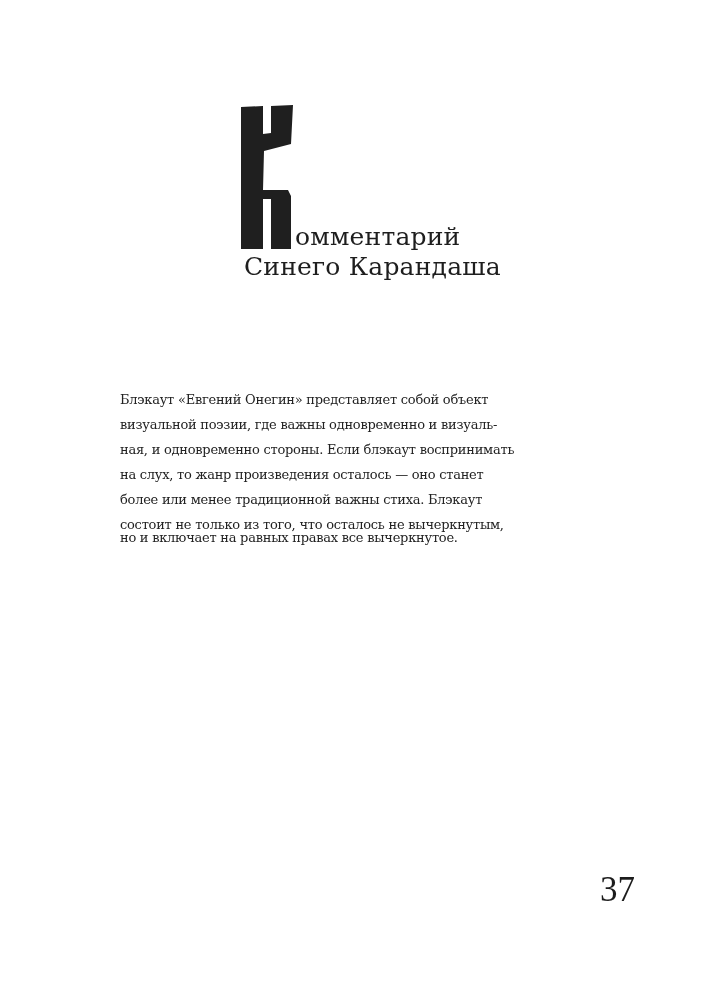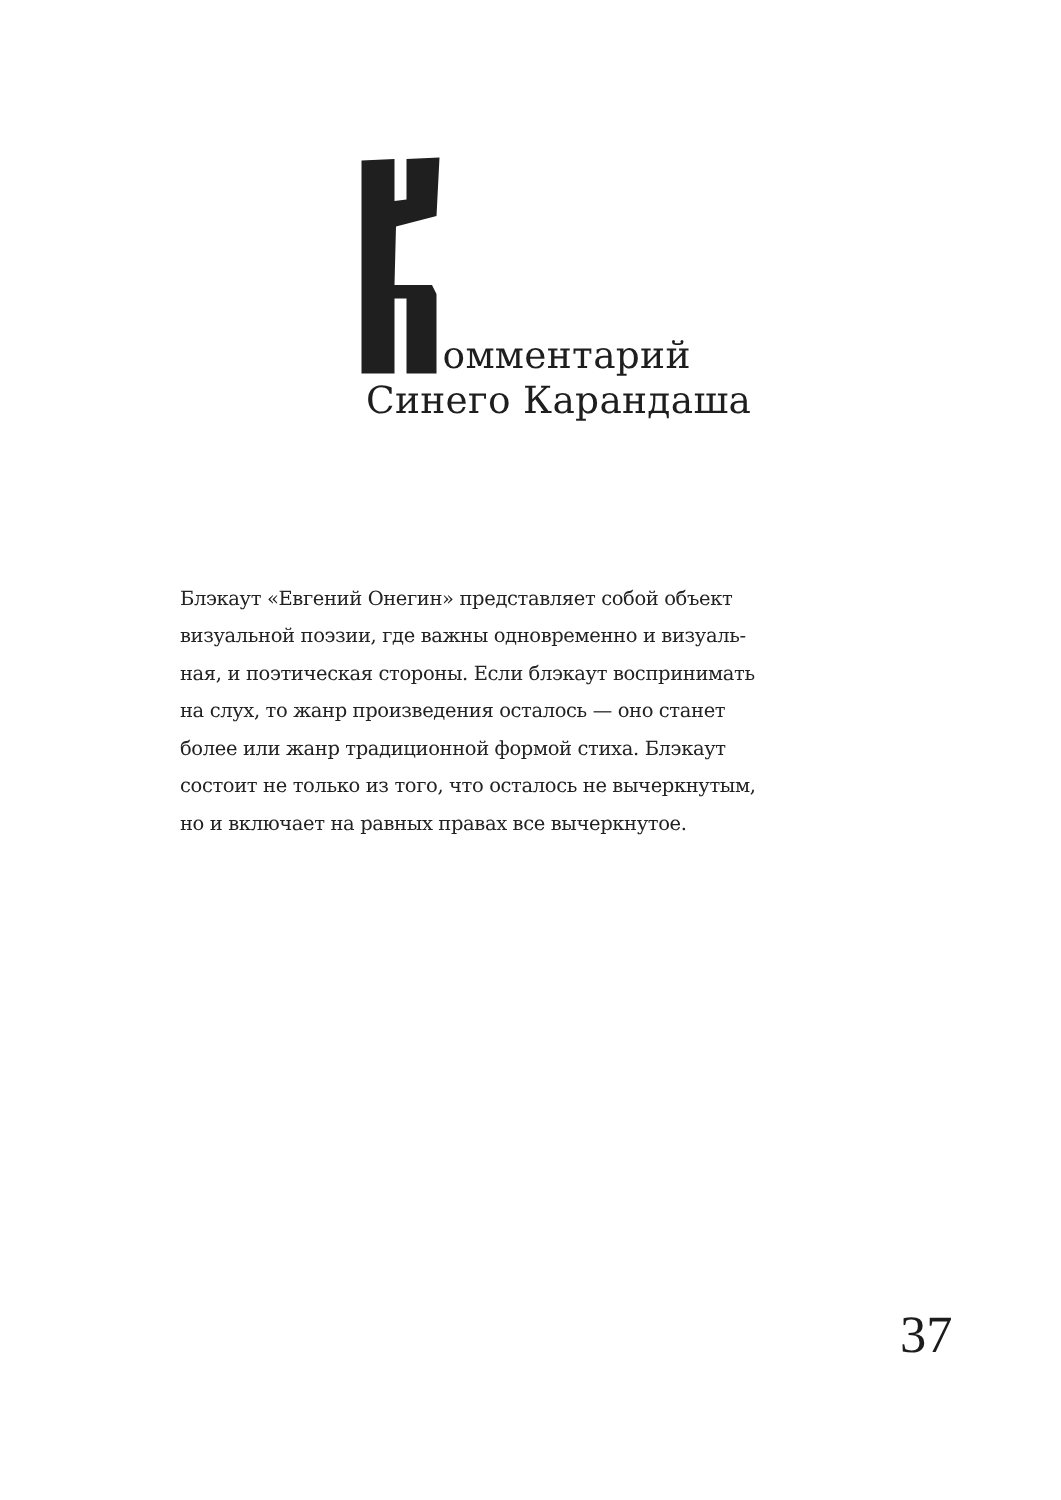--- a/index.html
+++ b/index.html
@@ -44,21 +44,21 @@
     <path fill="#1f1f1f" d="
       M3 3 L25 2 L25 30 L33 29 L33 2 L55 1 L53 40 L26 47 L25 86 L50 86 L53 92 L53 145 L33 145 L33 95 L25 95 L25 145 L3 145 Z"></path>
   </svg>
 
   <div class="heading-line h1">омментарий</div>
   <div class="heading-line h2">Синего Карандаша</div>
 
   <div>
     <div class="body-line" style="top:390px">Блэкаут «Евгений Онегин» представляет собой объект</div>
     <div class="body-line" style="top:415px">визуальной поэзии, где важны одновременно и визуаль-</div>
-    <div class="body-line" style="top:440px">ная, и поэтическая стороны. Если блэкаут воспринимать</div>
+    <div class="body-line" style="top:440px">ная, и одновременно стороны. Если блэкаут воспринимать</div>
     <div class="body-line" style="top:465px">на слух, то жанр произведения осталось — оно станет</div>
-    <div class="body-line" style="top:490px">более или жанр традиционной формой стиха. Блэкаут</div>
+    <div class="body-line" style="top:490px">более или менее традиционной важны стиха. Блэкаут</div>
     <div class="body-line" style="top:515px">состоит не только из того, что осталось не вычеркнутым,</div>
-    <div class="body-line" style="top:540px">но и включает на равных правах все вычеркнутое.</div>
+    <div class="body-line" style="top:528px">но и включает на равных правах все вычеркнутое.</div>
   </div>
 
   <div class="page-number">37</div>
 </div>
 
 </body></html>

